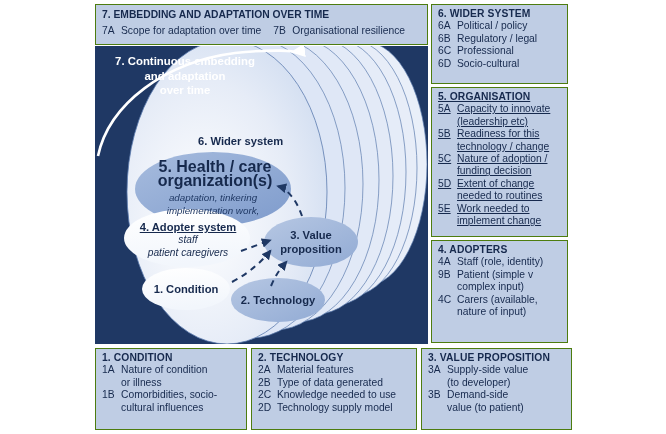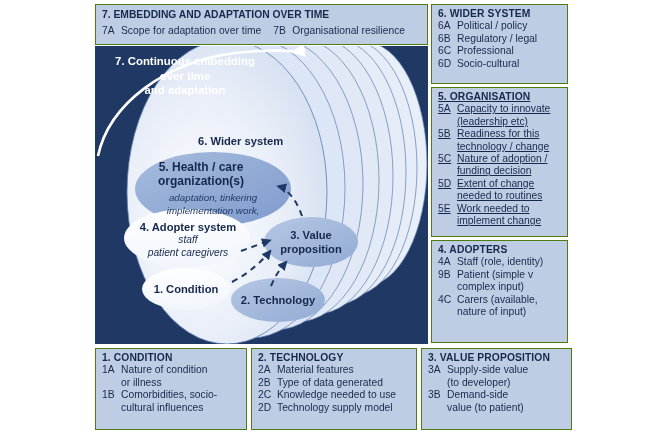--- a/index.html
+++ b/index.html
@@ -237,36 +237,36 @@
         <path d="M146,205 C160,200 170,196 176,194" marker-end="url(#ah)"></path>
         <path d="M137,236 C156,226 168,214 176,204" marker-end="url(#ah)"></path>
         <path d="M176,240 C181,228 186,222 192,215" marker-end="url(#ah)"></path>
       </g>
 
       <path d="M3,110 C14,58 70,16 140,7 C175,3 205,5 197,6" fill="none" stroke="#ffffff" stroke-width="2.6" marker-end="url(#ahw)"></path>
     </svg>
 
     <div class="lbl white ctr" style="left:0px;top:8px;width:180px;font-size:11.4px;line-height:14.6px;">
       <div>7. Continuous embedding</div>
+      <div>and adaptation</div>
       <div>over time</div>
-      <div>and adaptation</div>
     </div>
 
     <div class="lbl" style="left:103px;top:89px;font-size:11.2px;">6. Wider system</div>
 
-    <div class="lbl ctr" style="left:30px;top:114px;width:152px;font-size:12px;line-height:14px;">
+    <div class="lbl ctr" style="left:44px;top:114px;width:152px;font-size:16px;line-height:14px;">
       <div>5. Health / care</div>
       <div>organization(s)</div>
     </div>
     <div class="lbl it ctr" style="left:42px;top:146px;width:152px;font-size:9.8px;line-height:12.6px;color:#1F3864;">
       <div>adaptation, tinkering</div>
       <div>implementation work,</div>
     </div>
 
-    <div class="lbl ctr" style="left:24px;top:175px;width:138px;font-size:11.2px;">4. Adopter system</div>
+    <div class="lbl ctr" style="left:24px;top:175px;width:138px;font-size:11.2px;text-decoration:underline;">4. Adopter system</div>
     <div class="lbl it ctr" style="left:24px;top:188px;width:138px;font-size:10.2px;line-height:12.8px;color:#16294D;">
       <div>staff</div>
       <div>patient  caregivers</div>
     </div>
 
     <div class="lbl ctr" style="left:168px;top:182px;width:96px;font-size:11.2px;line-height:14px;">
       <div>3. Value</div>
       <div>proposition</div>
     </div>
 

